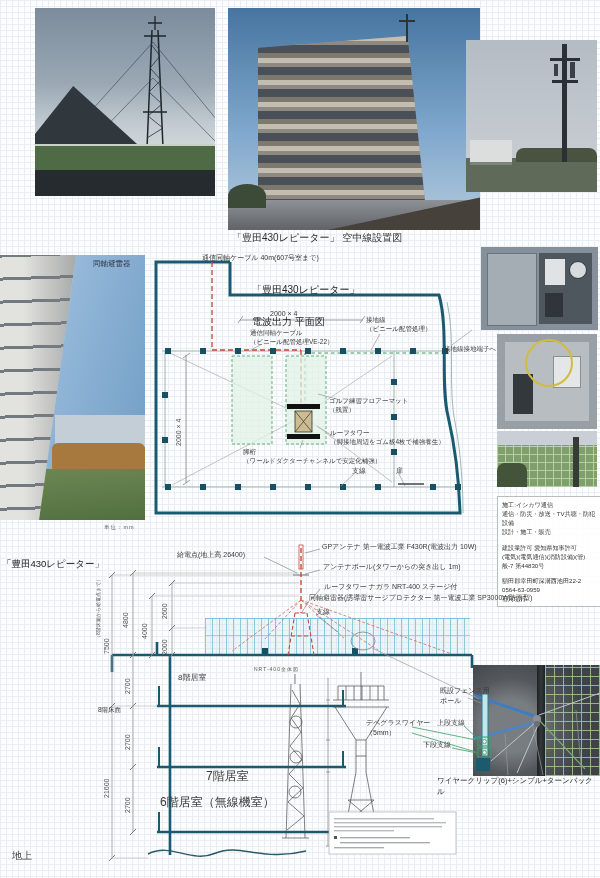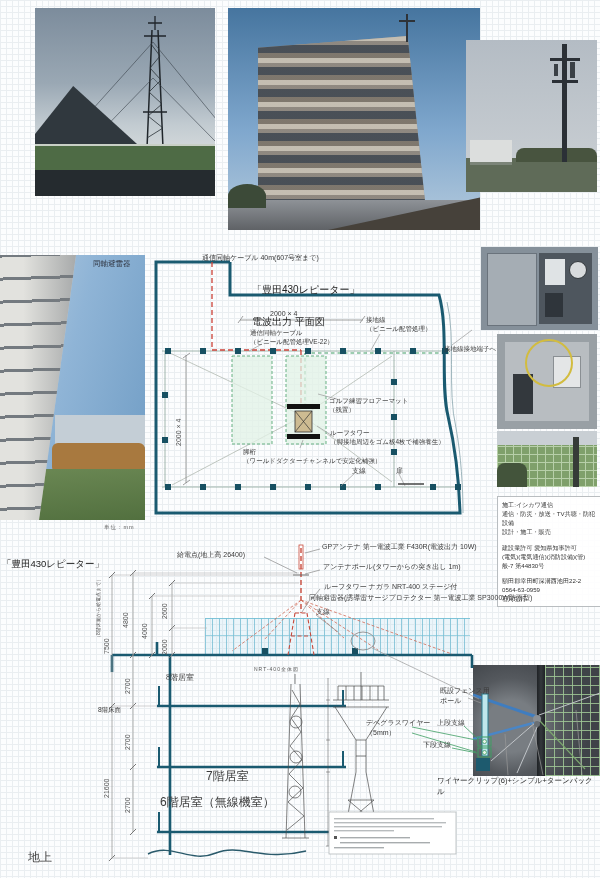--- a/index.html
+++ b/index.html
@@ -223,20 +223,21 @@
       <rect x="478" y="748" width="13" height="9" stroke="#3f9e63" stroke-width="1"></rect>
       <circle cx="484.5" cy="741.5" r="2" fill="#e8f4ea" stroke="#3f9e63" stroke-width="0.8"></circle>
       <circle cx="484.5" cy="752.5" r="2" fill="#e8f4ea" stroke="#3f9e63" stroke-width="0.8"></circle>
       <rect x="476" y="758" width="14" height="13" fill="#1d5a6e"></rect>
       <path d="M412,727 L476,740 M412,733 L476,752 M464,726 L478,739 M452,748 L477,753" stroke="#3f9e63" stroke-width="0.8"></path>
       <path d="M468,698 L481,703" stroke="#999" stroke-width="0.7"></path>
       <path d="M508,775 L505,734 M543,775 L532,722 M582,775 L576,710" stroke="#999" stroke-width="0.7"></path>
     </g>
   </svg>
 
+  <div class="caption" style="left:232px;top:231px;">「豊田430レピーター」 空中線設置図</div>
   <div class="lbl" style="left:93px;top:259px;font-size:7.5px;color:#2f3440;">同軸避雷器</div>
 
   <div class="lbl" style="left:202px;top:253px;">通信同軸ケーブル 40m(607号室まで)</div>
   <div class="lbl title ctr" style="left:252px;top:266px;width:130px;">
     <div>「豊田430レピーター」</div>
     <div>電波出力 平面図</div>
   </div>
   <div class="lbl ctr" style="left:270px;top:309px;width:60px;">2000 × 4</div>
   <div class="vdim" style="left:175px;top:446px;">2000 × 4</div>
   <div class="lbl" style="left:366px;top:315px;font-size:6.5px;">接地線
@@ -268,25 +269,25 @@
   <div class="vdim" style="left:141px;top:639px;">4000</div>
   <div class="vdim" style="left:161px;top:619px;">2600</div>
   <div class="vdim" style="left:161px;top:655px;">2000</div>
   <div class="vdim" style="left:103px;top:654px;">7500</div>
   <div class="vdim" style="left:103px;top:798px;">21600</div>
   <div class="vdim" style="left:124px;top:694px;">2700</div>
   <div class="vdim" style="left:124px;top:750px;">2700</div>
   <div class="vdim" style="left:124px;top:813px;">2700</div>
   <div class="vdim" style="left:95px;top:640px;font-size:5px;">（8階床面から給電点まで）</div>
 
-  <div class="lbl" style="left:166px;top:672px;font-size:8px;font-family:Liberation Serif, serif;">8階居室</div>
+  <div class="lbl" style="left:178px;top:672px;font-size:8px;">8階居室</div>
   <div class="lbl" style="left:98px;top:705px;font-size:6.5px;">8階床面</div>
   <div class="lbl" style="left:166px;top:768px;font-size:12px;margin-left:40px;">7階居室</div>
   <div class="lbl" style="left:160px;top:794px;font-size:12px;">6階居室（無線機室）</div>
-  <div class="lbl" style="left:12px;top:849px;font-size:12px;padding-left:16px;">地上</div>
+  <div class="lbl" style="left:12px;top:849px;font-size:10px;">地上</div>
   <div class="lbl" style="left:254px;top:666px;font-size:5px;letter-spacing:1px;color:#555;">NRT-400全体図</div>
 
   <div class="lbl ctr" style="left:440px;top:686px;width:58px;">既設フェンス用
 ポール</div>
   <div class="lbl" style="left:437px;top:718px;">上段支線</div>
   <div class="lbl ctr" style="left:366px;top:718px;width:66px;">デベグラスワイヤー
 （5mm）</div>
   <div class="lbl" style="left:423px;top:740px;">下段支線</div>
   <div class="lbl" style="left:437px;top:776px;font-size:7.5px;color:#2e2e2e;">ワイヤークリップ(6)+シンブル+ターンバックル</div>
 

